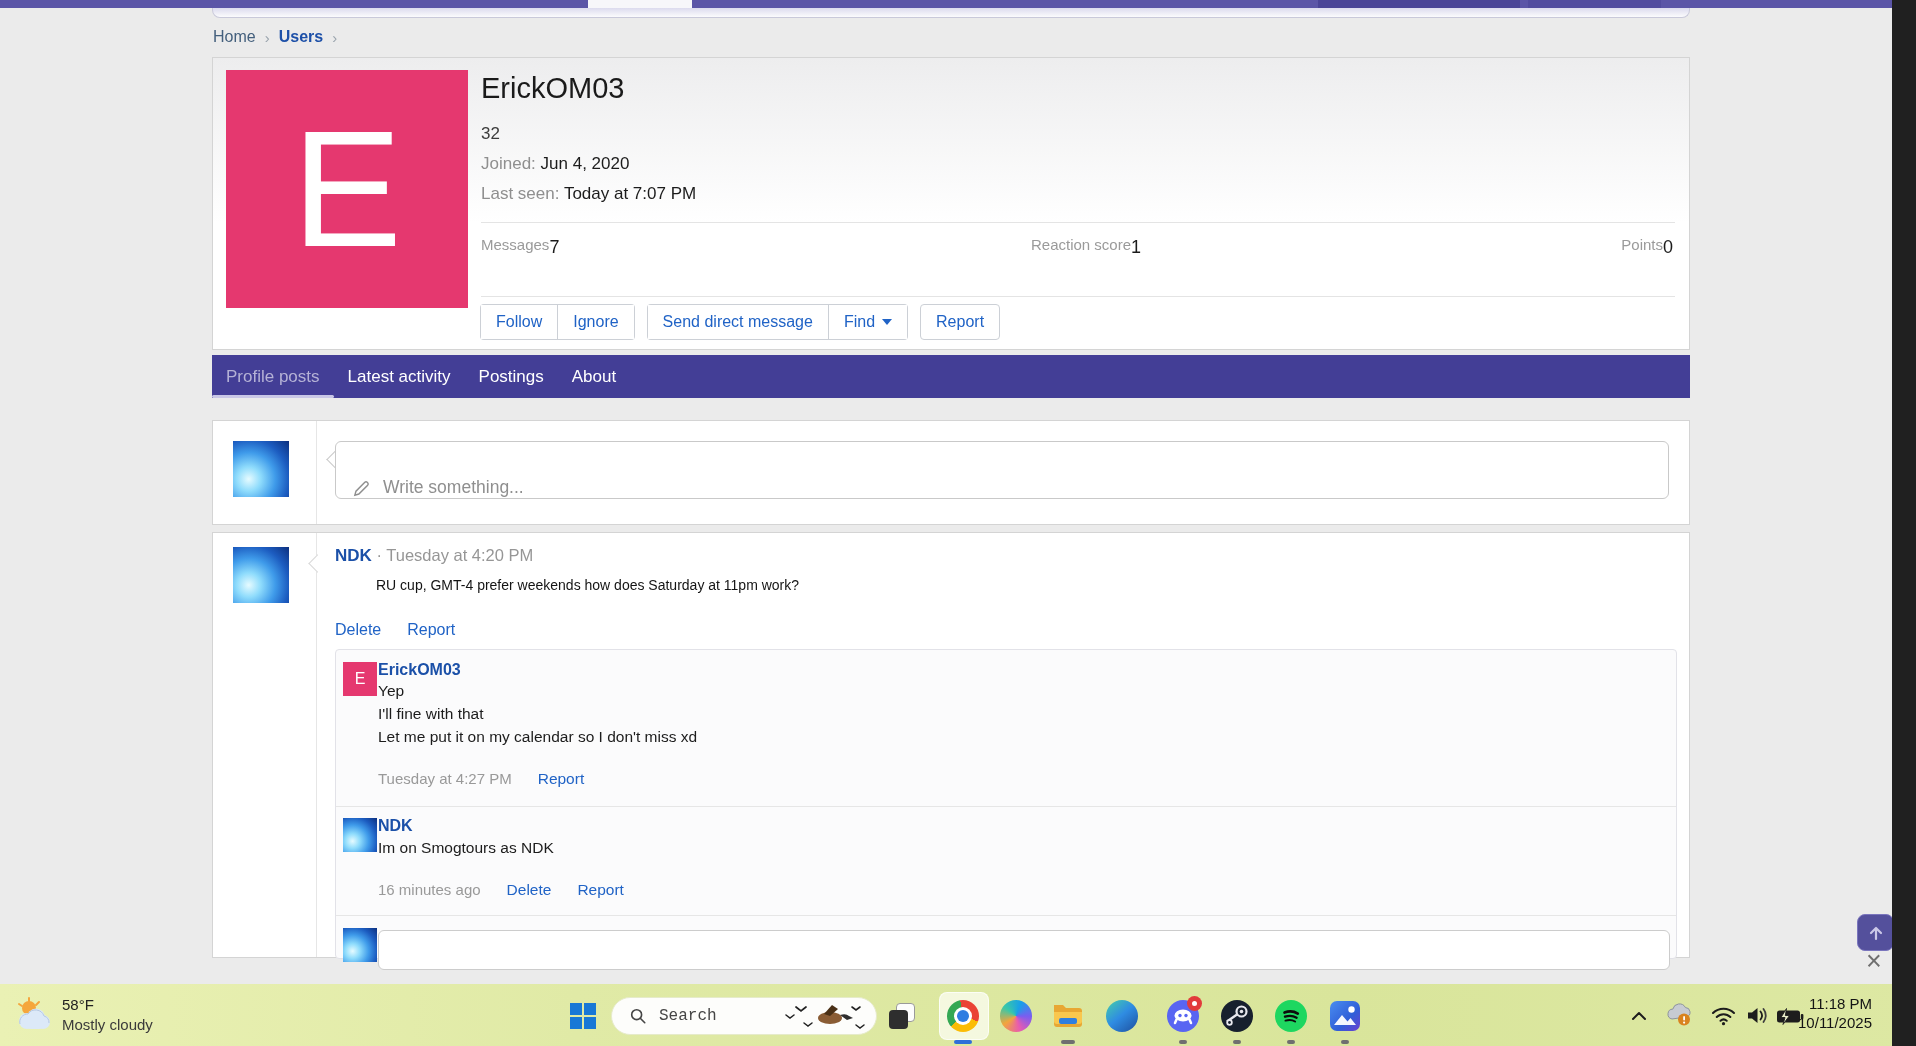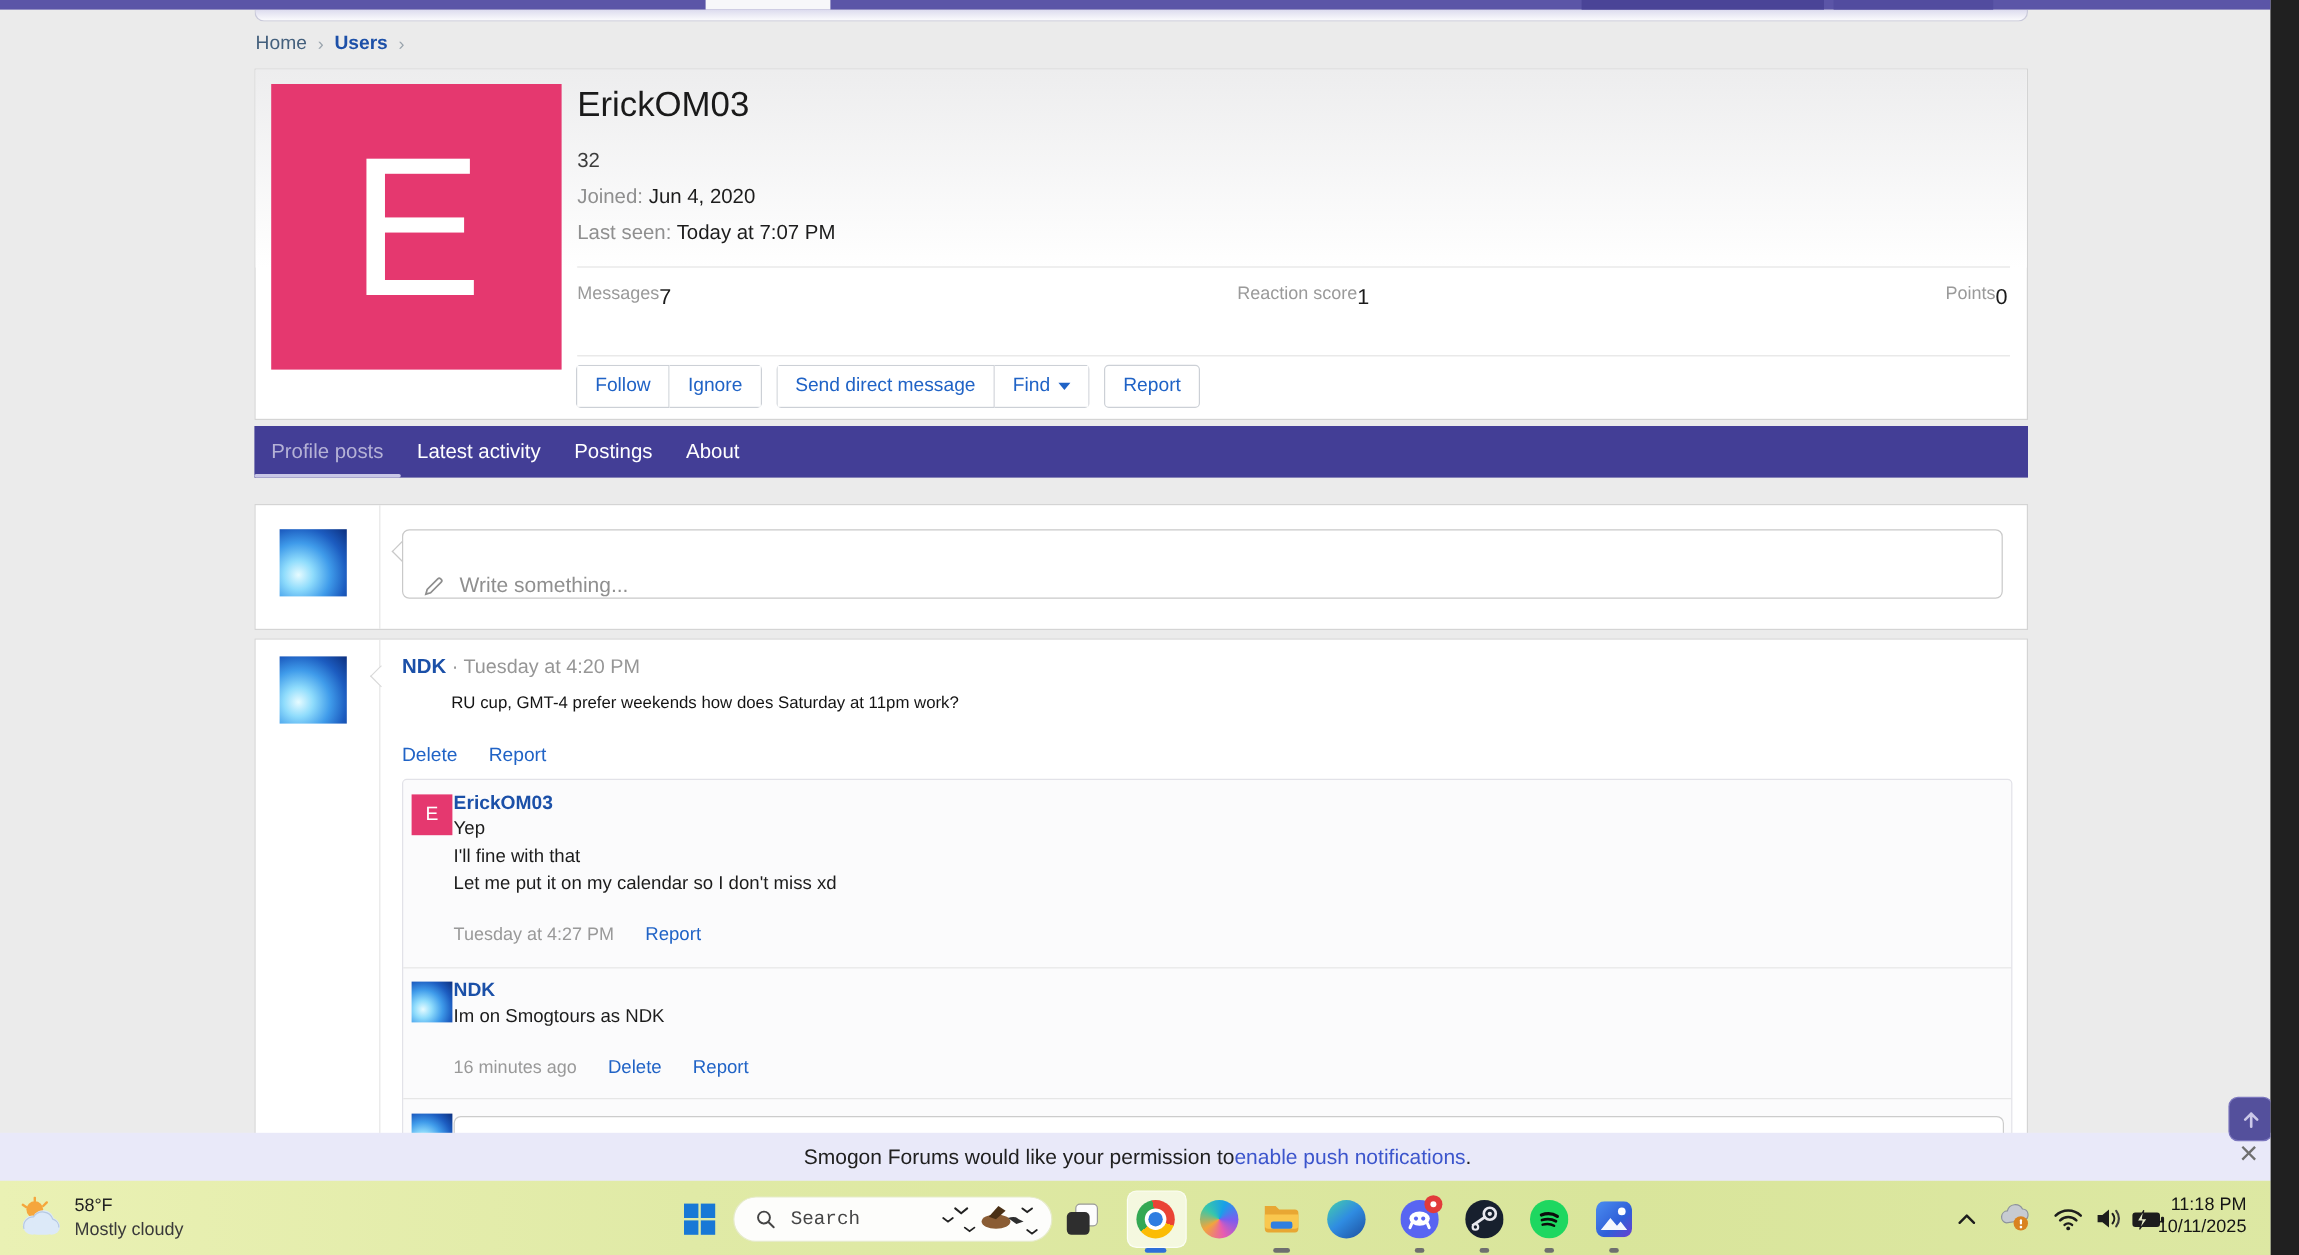--- a/index.html
+++ b/index.html
@@ -312,25 +312,20 @@
       </div>
 
       <div class="comment comment-reply">
         <div class="avatar-34 avatar-blue" style="top:12px;"></div>
         <div class="reply-input"></div>
       </div>
 
     </div>
   </div>
 
-  <div class="abs notif-bar">
-    <span>Smogon Forums would like your permission to </span>
-    <a class="notif-link">enable push notifications</a>
-    <span>.</span>
-  </div>
   <div class="abs notif-close">×</div>
 
   <div class="abs scrolltop">
     <svg width="20" height="20" viewBox="0 0 20 20">
       <path d="M10 16V5M5 10l5-5 5 5" stroke="#cbc8e8" stroke-width="2.2" fill="none" stroke-linecap="round" stroke-linejoin="round"></path>
     </svg>
   </div>
 
   <div class="abs scrollbar-track">
     <div class="scrollbar-thumb"></div>

